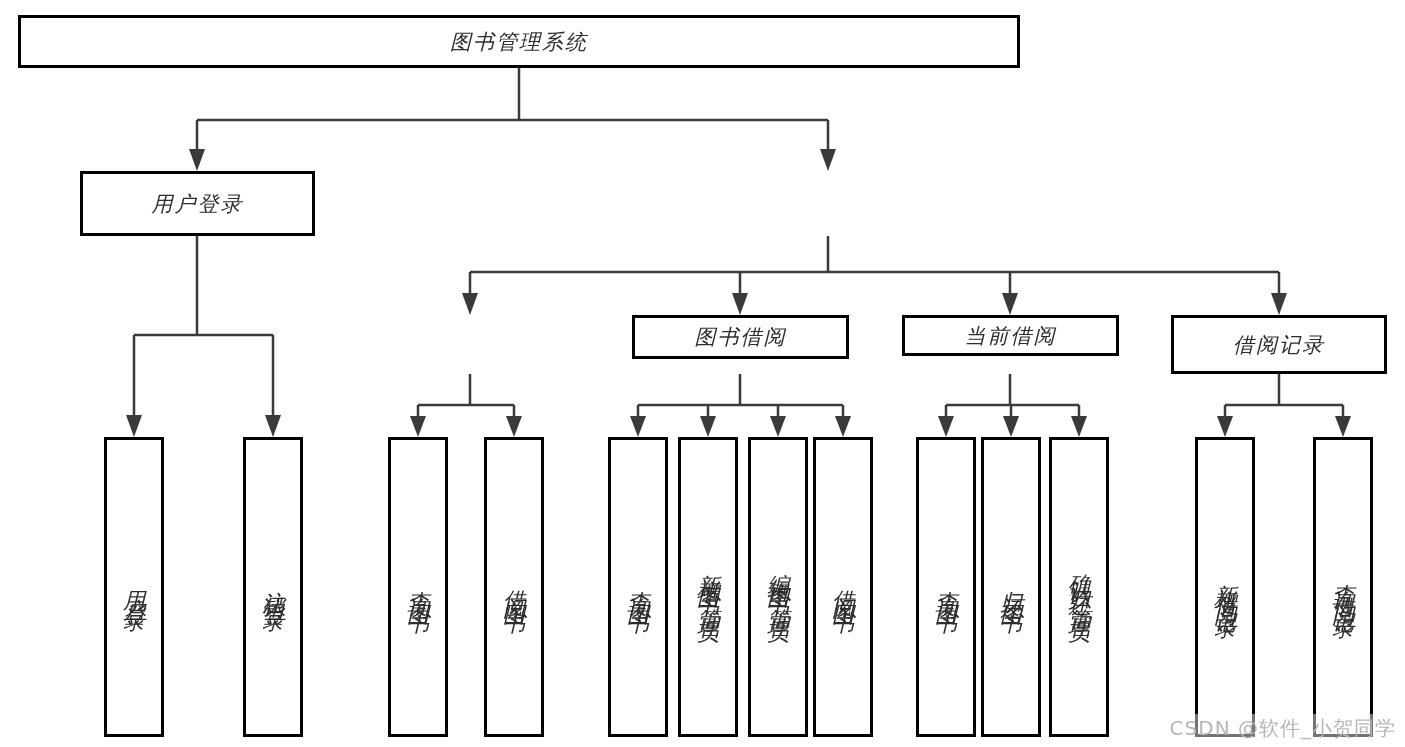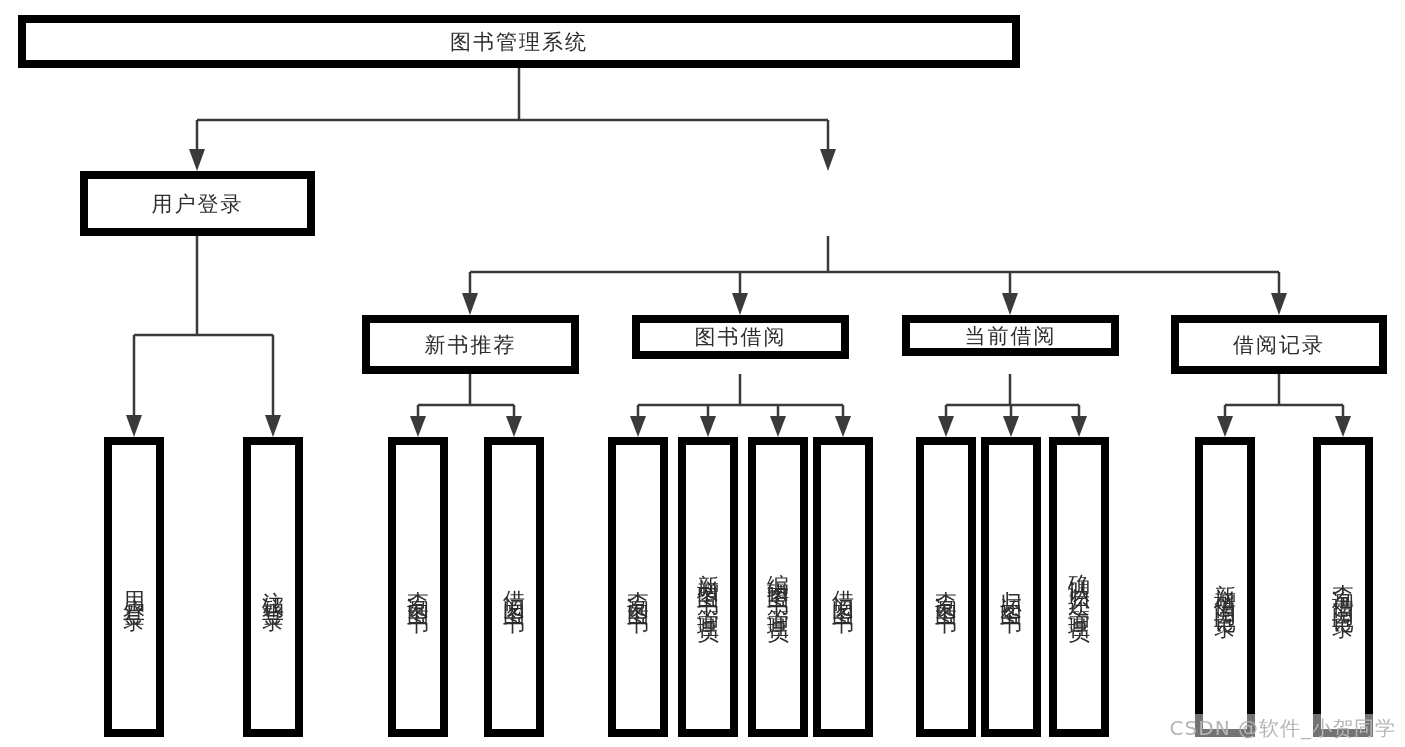--- a/index.html
+++ b/index.html
@@ -8,25 +8,26 @@
     width:1405px;height:747px;
     background:#ffffff;
     font-family:"DejaVu Sans","Liberation Sans",sans-serif;
     overflow:hidden;
   }
   #wires{position:absolute;left:0;top:0;z-index:1;}
   .box{
     position:absolute;
     box-sizing:border-box;
     background:#ffffff;
-    border:8px solid #000000;
+    border:3px solid #000000;
     display:flex;
     align-items:center;
     justify-content:center;
     z-index:2;
+    font-style:italic;
   }
   .hlabel{
     font-size:21px;
     color:#2d2d2d;
     letter-spacing:2px;
     white-space:nowrap;
   }
   .vlabel{
     writing-mode:vertical-rl;
     text-orientation:mixed;
@@ -117,23 +118,20 @@
   </svg>
 
   <div class="box" style="left:18px;top:15px;width:1002px;height:53px">
     <span class="hlabel">图书管理系统</span>
   </div>
 
   <div class="box" style="left:80px;top:171px;width:235px;height:65px">
     <span class="hlabel">用户登录</span>
   </div>
 
-  <div class="box" style="left:362px;top:315px;width:217px;height:59px">
-    <span class="hlabel">新书推荐</span>
-  </div>
   <div class="box" style="left:632px;top:315px;width:217px;height:44px">
     <span class="hlabel">图书借阅</span>
   </div>
   <div class="box" style="left:902px;top:315px;width:217px;height:41px">
     <span class="hlabel">当前借阅</span>
   </div>
   <div class="box" style="left:1171px;top:315px;width:216px;height:59px">
     <span class="hlabel">借阅记录</span>
   </div>
 

